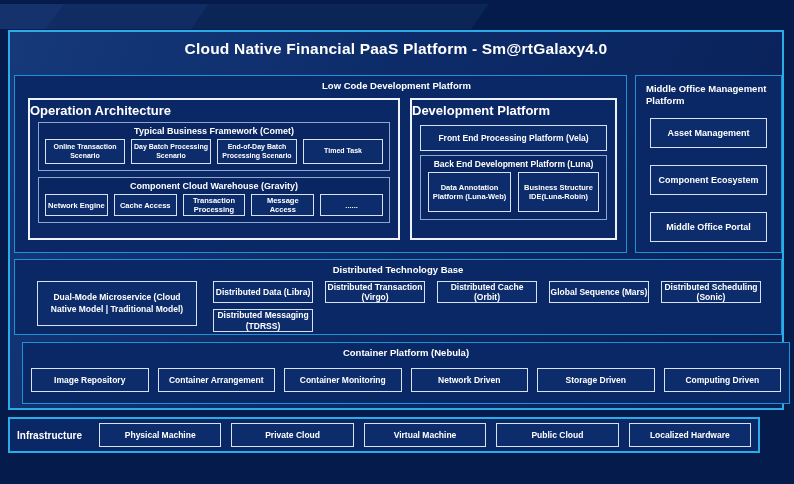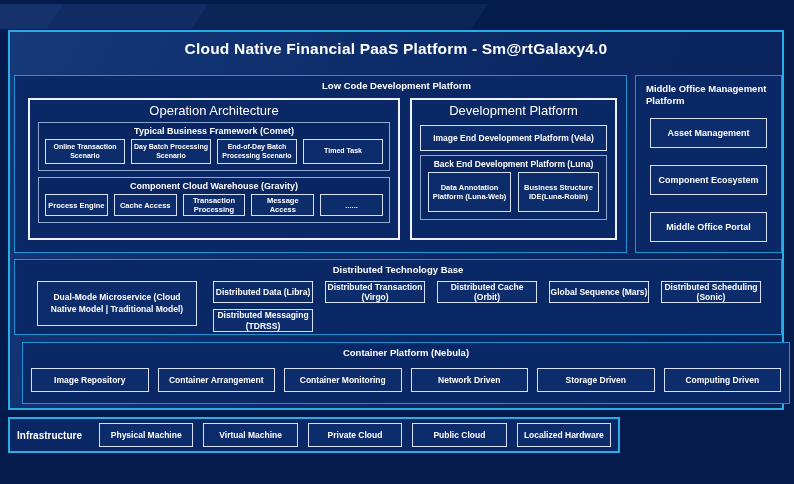--- a/index.html
+++ b/index.html
@@ -16,21 +16,21 @@
          font-size:15.5px;font-weight:bold;letter-spacing:.2px;}
   .section{position:absolute;box-sizing:border-box;border:1px solid #1d93d6;background:#0b2866;}
   .sec-label{position:absolute;top:4px;left:0;right:0;text-align:center;
              font-size:9.5px;font-weight:bold;}
   
   #lowcode{left:4px;top:43px;width:613px;height:178px;}
   #lowcode .sec-label{left:152px;right:0;}
   .bigbox{position:absolute;top:22px;box-sizing:border-box;border:2px solid #eef3fb;background:#0b2866;}
   #operation{left:13px;width:372px;height:142px;}
   #development{left:395px;width:207px;height:142px;}
-  .bighead{text-align:center;font-size:13px;font-weight:normal;margin-top:3px;}
+  .bighead{text-align:left;font-size:13px;font-weight:bold;margin-top:3px;}
   .subbox{box-sizing:border-box;border:1px solid #8fa6cf;background:#0a2662;}
   .subtitle{text-align:center;font-size:9px;font-weight:bold;padding-top:3px;}
   .leafrow{display:flex;gap:6px;margin:3px 6px 6px;}
   .leaf{box-sizing:border-box;border:1px solid #d7e1f2;background:#0d2c6c;
         display:flex;align-items:center;justify-content:center;text-align:center;
         font-weight:bold;line-height:1.2;}
   .leaf.sm{flex:1;font-size:7px;height:25px;padding:1px 2px;}
   #gravity .leaf.sm{height:22px;font-size:7.5px;}
   #comet{margin:4px 8px 0;}
   #gravity{margin:6px 8px 0;}
@@ -49,21 +49,21 @@
   #distributed{left:4px;top:227px;width:768px;height:76px;}
   #dist-content{position:absolute;left:22px;right:20px;top:21px;bottom:8px;display:flex;gap:16px;}
   #dist-side{width:160px;font-size:8.5px;padding:2px 8px;line-height:1.4;}
   #dist-grid{flex:1;display:grid;grid-template-columns:repeat(5,1fr);gap:6px 12px;}
   #dist-grid .leaf{font-size:8.5px;}
   
   #containerp{left:12px;top:310px;width:768px;height:62px;}
   #cp-row{position:absolute;left:8px;right:8px;top:25px;height:24px;display:flex;gap:9px;}
   #cp-row .leaf{flex:1;font-size:8.5px;}
   
-  #infra{position:absolute;left:8px;top:417px;width:612px;height:36px;box-sizing:border-box;
+  #infra{position:absolute;left:8px;top:417px;width:752px;height:36px;box-sizing:border-box;
          border:2px solid #2cace6;background:#0b2866;
          display:flex;align-items:center;gap:10px;padding:0 7px;}
   #infra-label{width:72px;font-size:10px;font-weight:bold;flex:none;}
   #infra .leaf{flex:1;height:24px;font-size:8.5px;}
 </style>
 </head>
 <body>
 
 <div id="page">
   <div class="deco deco1"></div>
@@ -83,32 +83,32 @@
           <div class="leafrow">
             <div class="leaf sm">Online Transaction Scenario</div>
             <div class="leaf sm">Day Batch Processing Scenario</div>
             <div class="leaf sm">End-of-Day Batch Processing Scenario</div>
             <div class="leaf sm">Timed Task</div>
           </div>
         </div>
         <div id="gravity" class="subbox">
           <div class="subtitle">Component Cloud Warehouse (Gravity)</div>
           <div class="leafrow">
-            <div class="leaf sm">Process Engine</div>
+            <div class="leaf sm">Network Engine</div>
             <div class="leaf sm">Cache Access</div>
             <div class="leaf sm">Transaction Processing</div>
             <div class="leaf sm">Message Access</div>
             <div class="leaf sm">......</div>
           </div>
         </div>
       </div>
 
       <div id="development" class="bigbox">
         <div class="bighead">Development Platform</div>
-        <div id="frontend" class="leaf">Image End Development Platform (Vela)</div>
+        <div id="frontend" class="leaf">Front End Processing Platform (Vela)</div>
         <div id="backend" class="subbox">
           <div class="subtitle">Back End Development Platform (Luna)</div>
           <div class="leafrow">
             <div class="leaf">Data Annotation Platform (Luna-Web)</div>
             <div class="leaf">Business Structure IDE(Luna-Robin)</div>
           </div>
         </div>
       </div>
     </div>
 
@@ -145,18 +145,18 @@
         <div class="leaf">Network Driven</div>
         <div class="leaf">Storage Driven</div>
         <div class="leaf">Computing Driven</div>
       </div>
     </div>
   </div>
 
   <div id="infra">
     <div id="infra-label">Infrastructure</div>
     <div class="leaf">Physical Machine</div>
+    <div class="leaf">Private Cloud</div>
     <div class="leaf">Virtual Machine</div>
-    <div class="leaf">Private Cloud</div>
     <div class="leaf">Public Cloud</div>
     <div class="leaf">Localized Hardware</div>
   </div>
 </div>
 
 </body></html>

